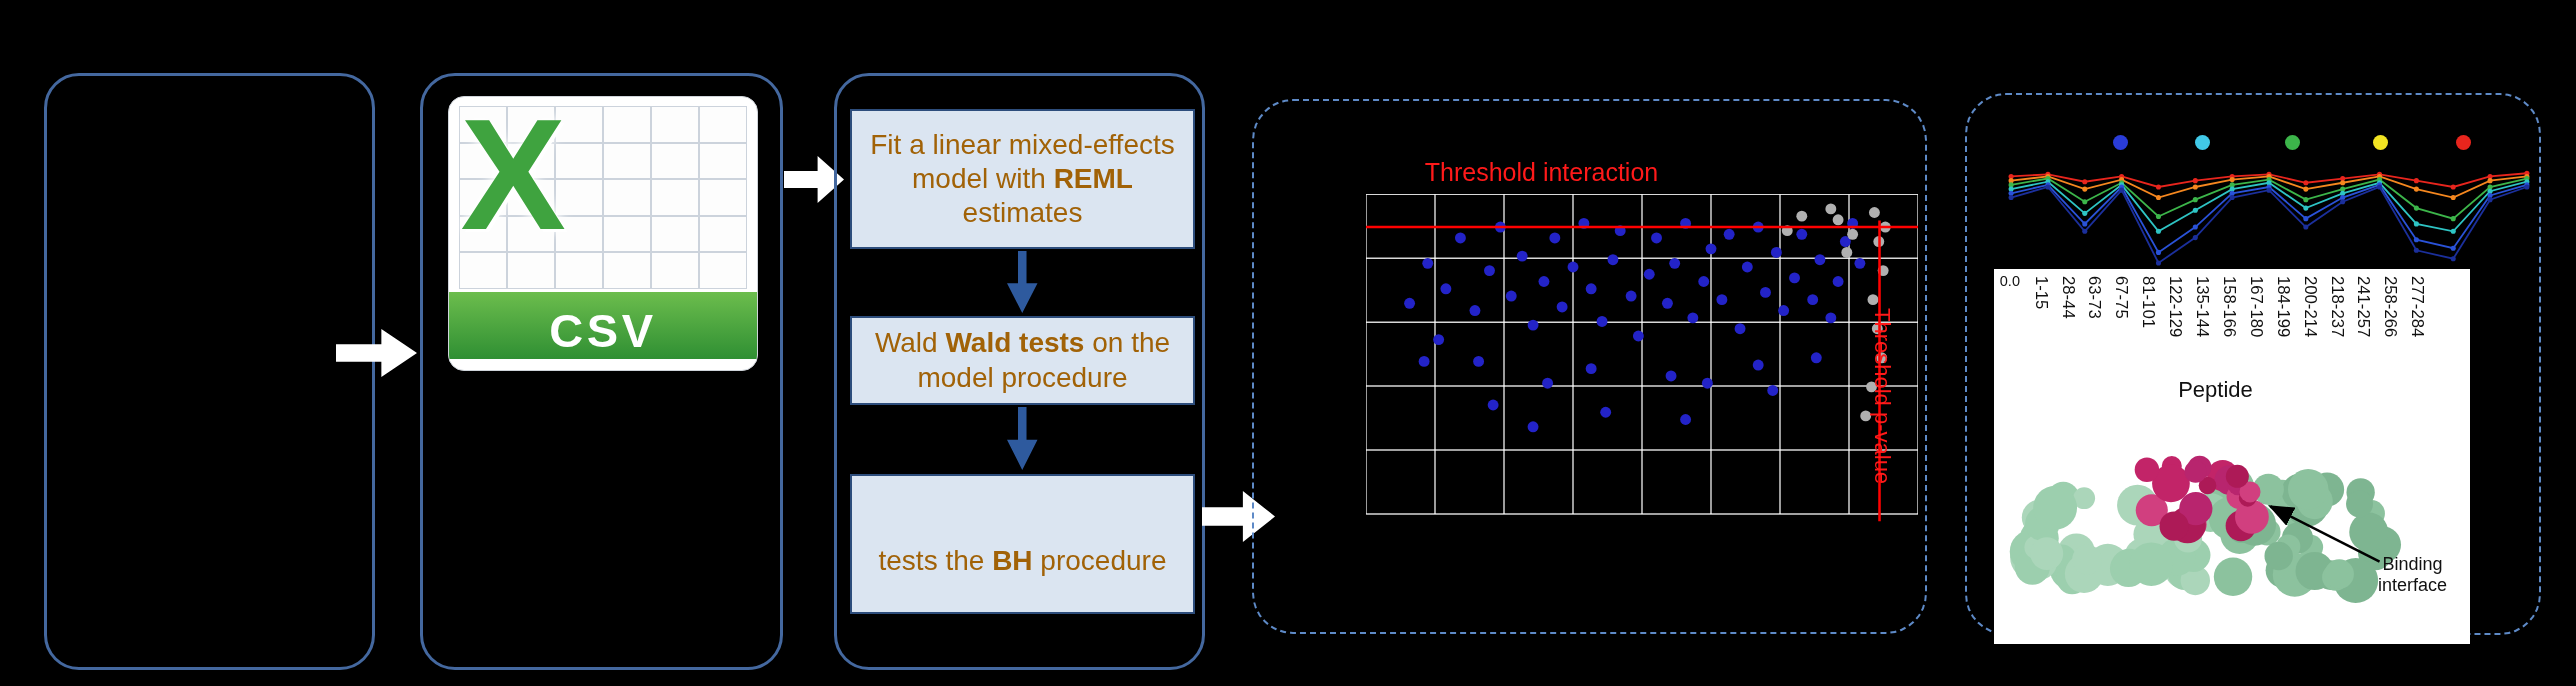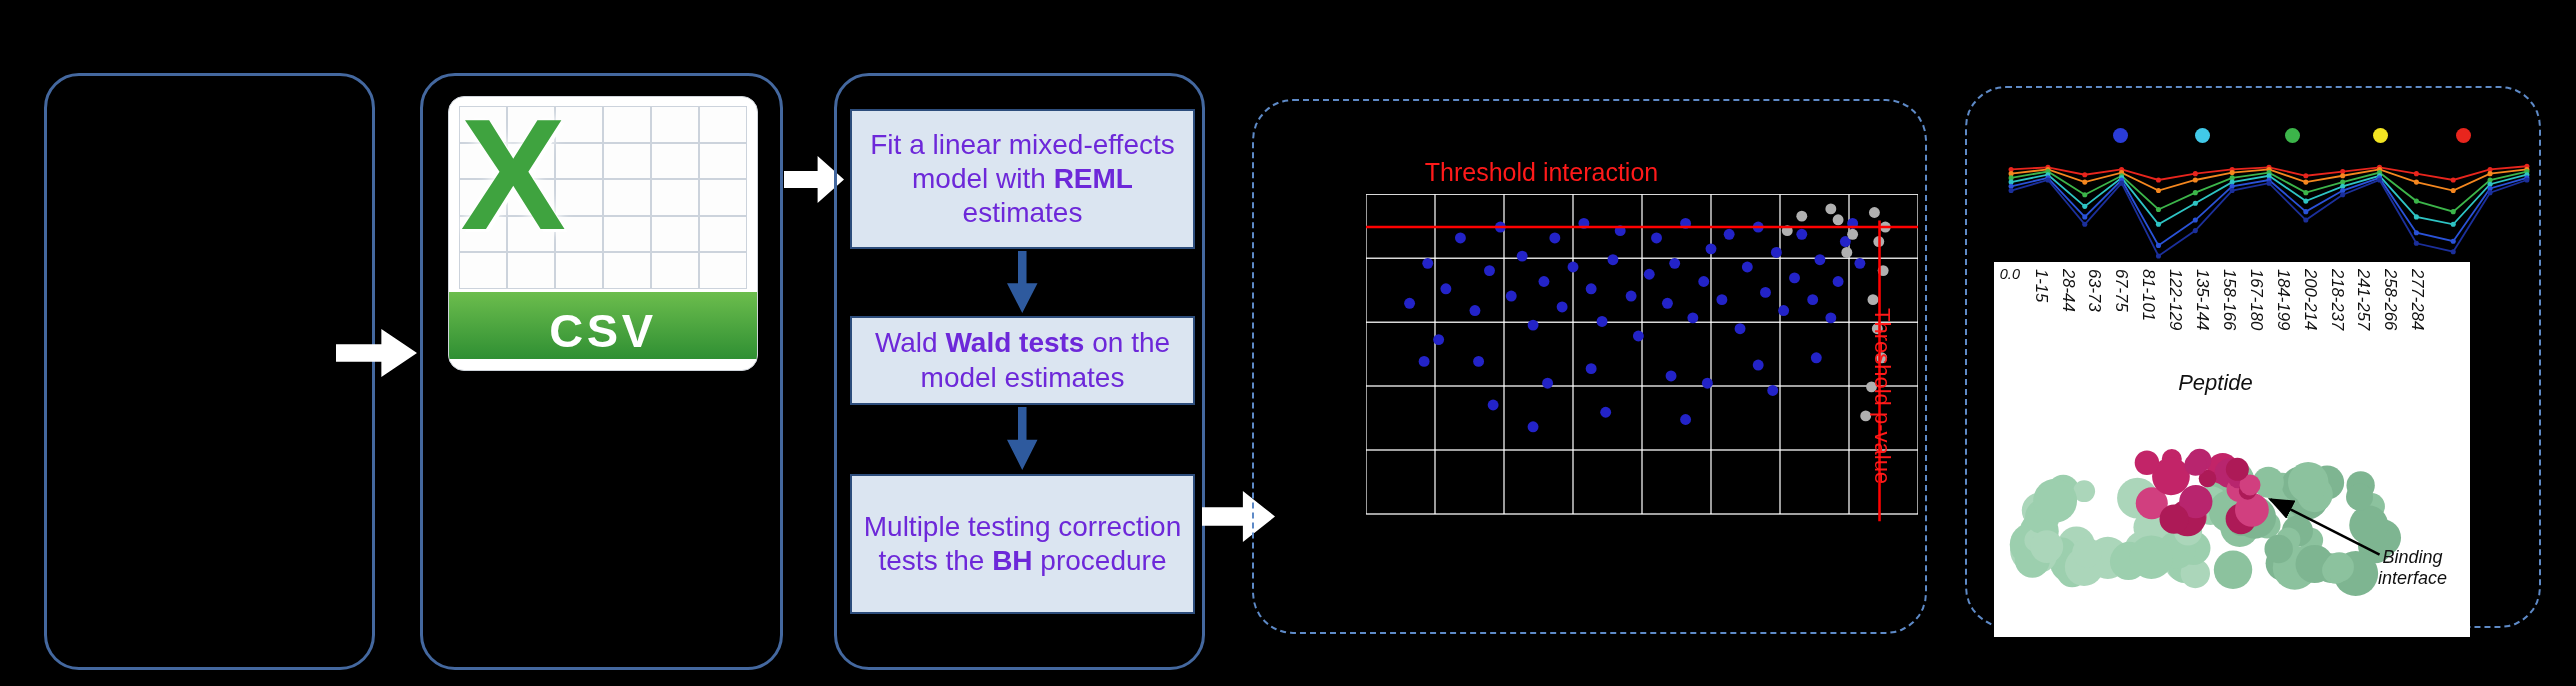--- a/index.html
+++ b/index.html
@@ -8,30 +8,30 @@
   .stage { position:relative; width:2576px; height:687px; background:#000; }
 
   .panel { position:absolute; border-radius:35px; }
   .solid { border:3.6px solid #44689f; }
   .dashed { border:2.9px dashed #5e8ac7; border-radius:41px; }
 
   #panel1 { left:44px;  top:73px; width:331px; height:597px; }
   #panel2 { left:420px; top:73px; width:363px; height:597px; }
   #panel3 { left:834px;top:73px; width:371px; height:597px; }
   #panel4 { left:1252px;top:99px; width:675px; height:535px; }
-  #panel5 { left:1965px;top:86px; width:576px; height:542px;font-style:italic; }
+  #panel5 { left:1965px;top:93px; width:576px; height:542px; }
 
   .block-arrow { position:absolute; background:#fff;
     clip-path:polygon(0 32%,56% 32%,56% 0,100% 50%,56% 100%,56% 68%,0 68%); }
   #arrow1 { left:336px;  top:329px; width:81px; height:48px; }
   #arrow2 { left:784px; top:156px; width:60px;  height:47px; }
   #arrow3 { left:1202px; top:491px; width:73px; height:51px; }
 
   .flowbox { position:absolute; left:13px; width:345px; background:#dbe5f1;
-    border:2.9px solid #2d4d7c; color:#6d28d9; font-size:28px; line-height:1.22;
+    border:2.9px solid #2d4d7c; color:#a16207; font-size:28px; line-height:1.22;
     display:flex; align-items:center; justify-content:center; text-align:center;
     padding:5.8px 8.7px; }
   #box1 { top:33px;  height:140px; }
   #box2 { top:240px; height:89px; }
   #box3 { top:398px; height:140px; }
   .down-arrow { position:absolute; left:170px; width:30.5px; background:#2e5a9e;
     clip-path:polygon(36% 0,64% 0,64% 52%,100% 52%,50% 100%,0 52%,36% 52%); }
   #darrow1 { top:175px; height:62px; }
   #darrow2 { top:331px; height:63px; }
 
@@ -123,25 +123,25 @@
   </div>
 
   <div class="block-arrow" id="arrow2"></div>
 
   <div class="panel solid" id="panel3">
     <div class="flowbox" id="box1">
       <div><span>Fit a linear mixed-effects model with </span><b>REML</b><span> estimates</span></div>
     </div>
     <div class="down-arrow" id="darrow1"></div>
     <div class="flowbox" id="box2">
-      <div><span>Wald </span><b>Wald tests</b><span> on the model estimates</span></div>
+      <div><span>Wald </span><b>Wald tests</b><span> on the model procedure</span></div>
     </div>
     <div class="down-arrow" id="darrow2"></div>
     <div class="flowbox" id="box3">
-      <div><span>Multiple testing correction</span><br><span>tests the </span><b>BH</b><span> procedure</span></div>
+      <div><br><span>tests the </span><b>BH</b><span> procedure</span></div>
     </div>
   </div>
 
   <div class="block-arrow" id="arrow3"></div>
 
   <div class="panel dashed" id="panel4">
     <div class="thr-int">Threshold interaction</div>
     <svg id="volcano-svg" width="552" height="329" viewBox="0 0 760 452">
         <line x1="0" y1="0" x2="0" y2="440" stroke="#fff" stroke-width="2" opacity="0.85"></line>
         <line x1="95" y1="0" x2="95" y2="440" stroke="#fff" stroke-width="2" opacity="0.85"></line>

